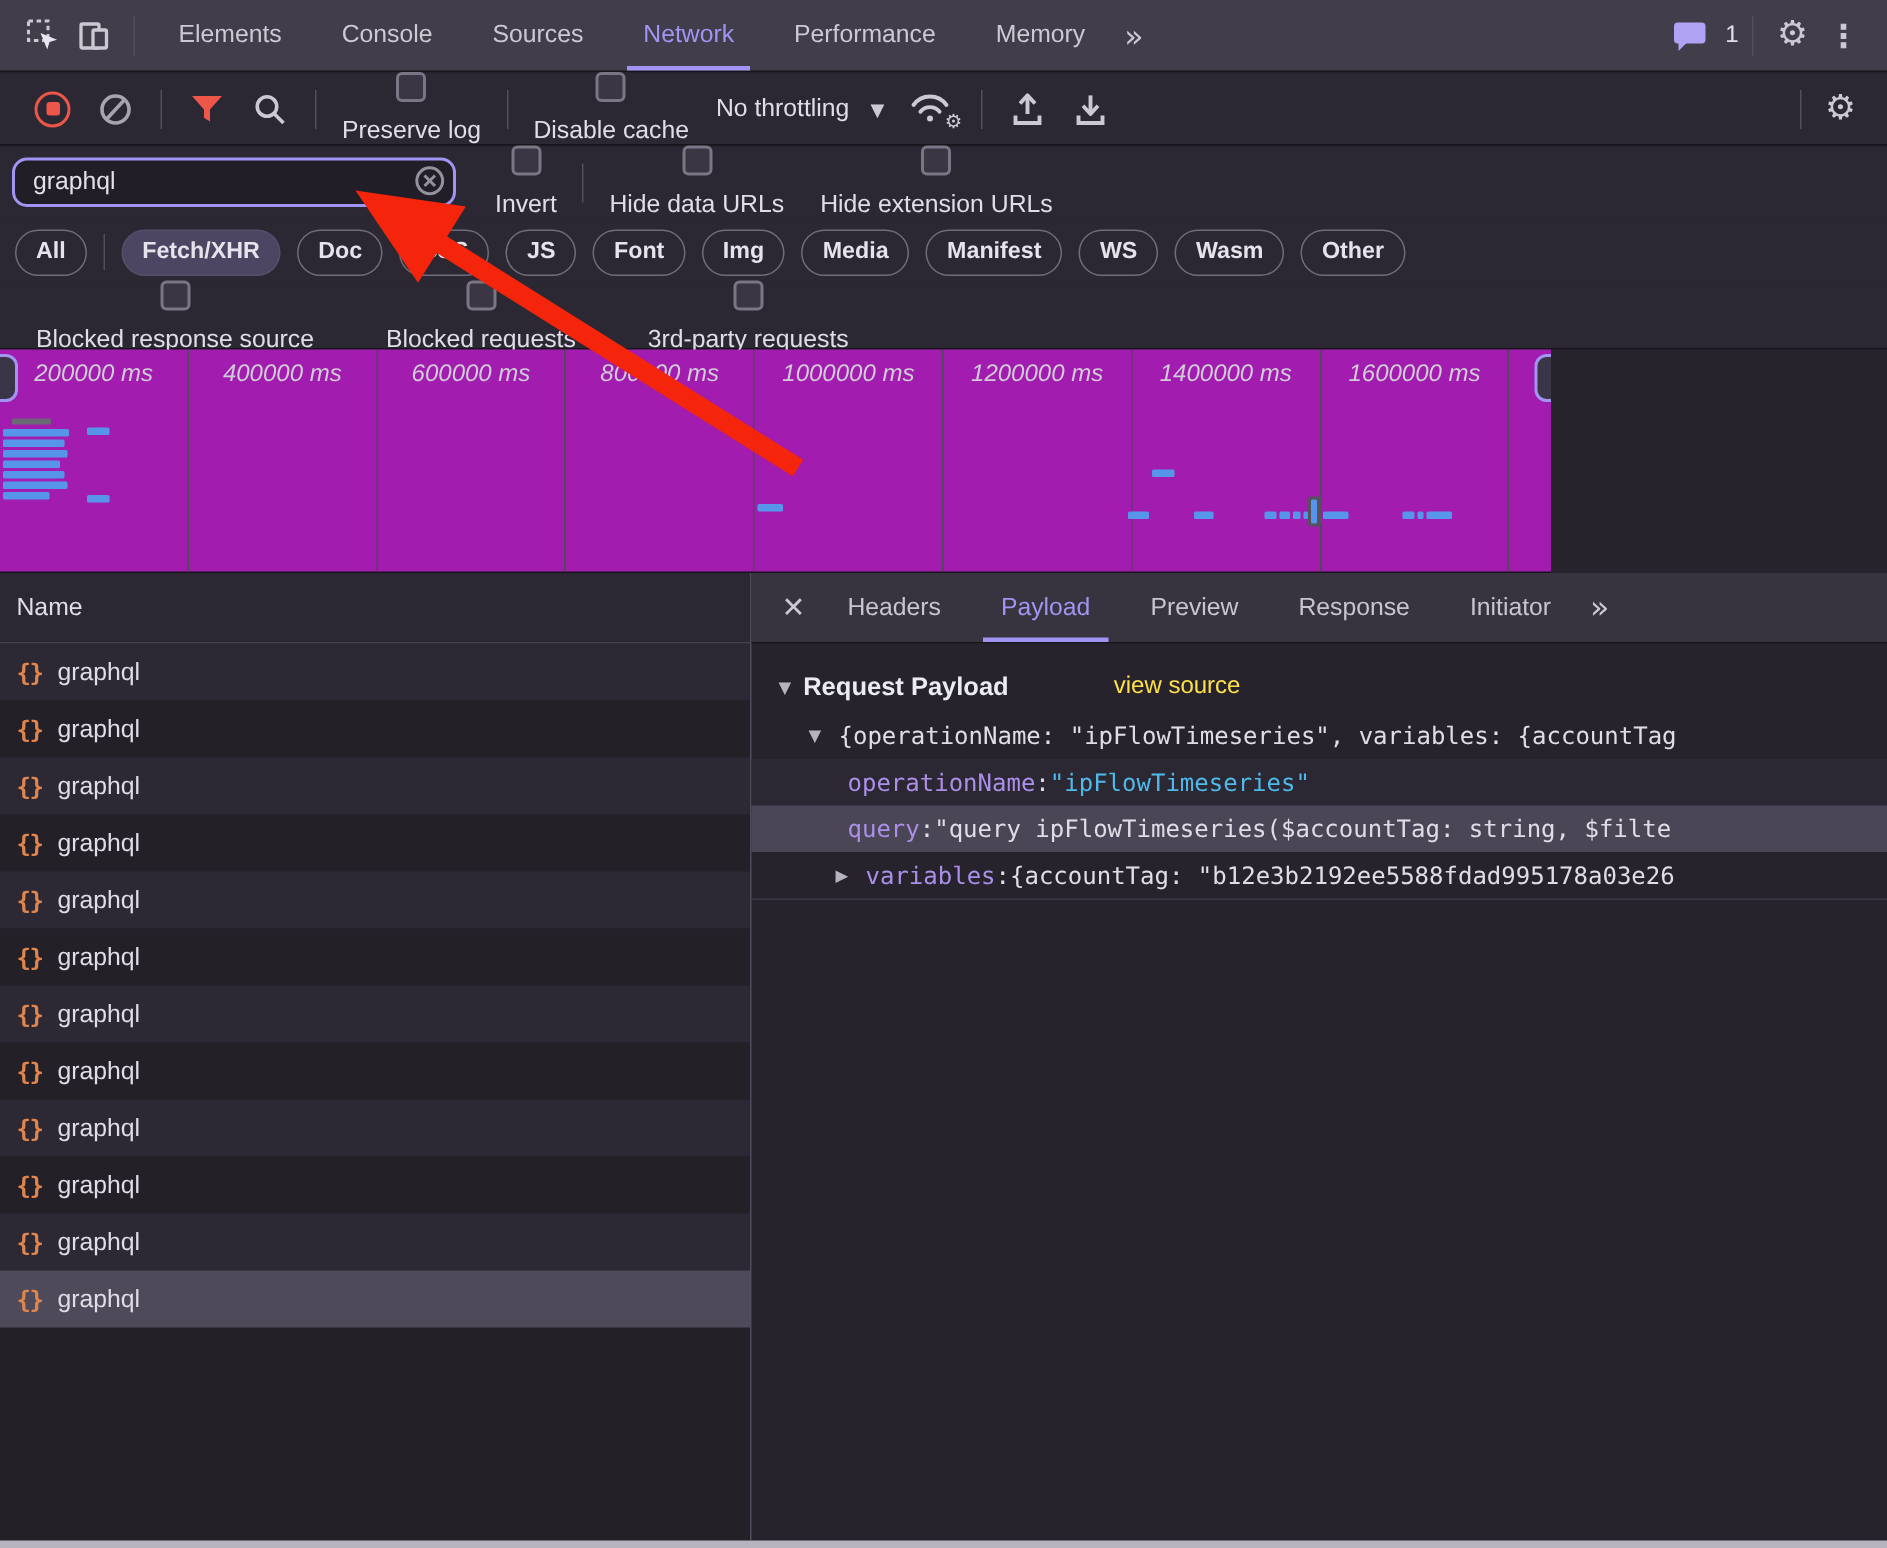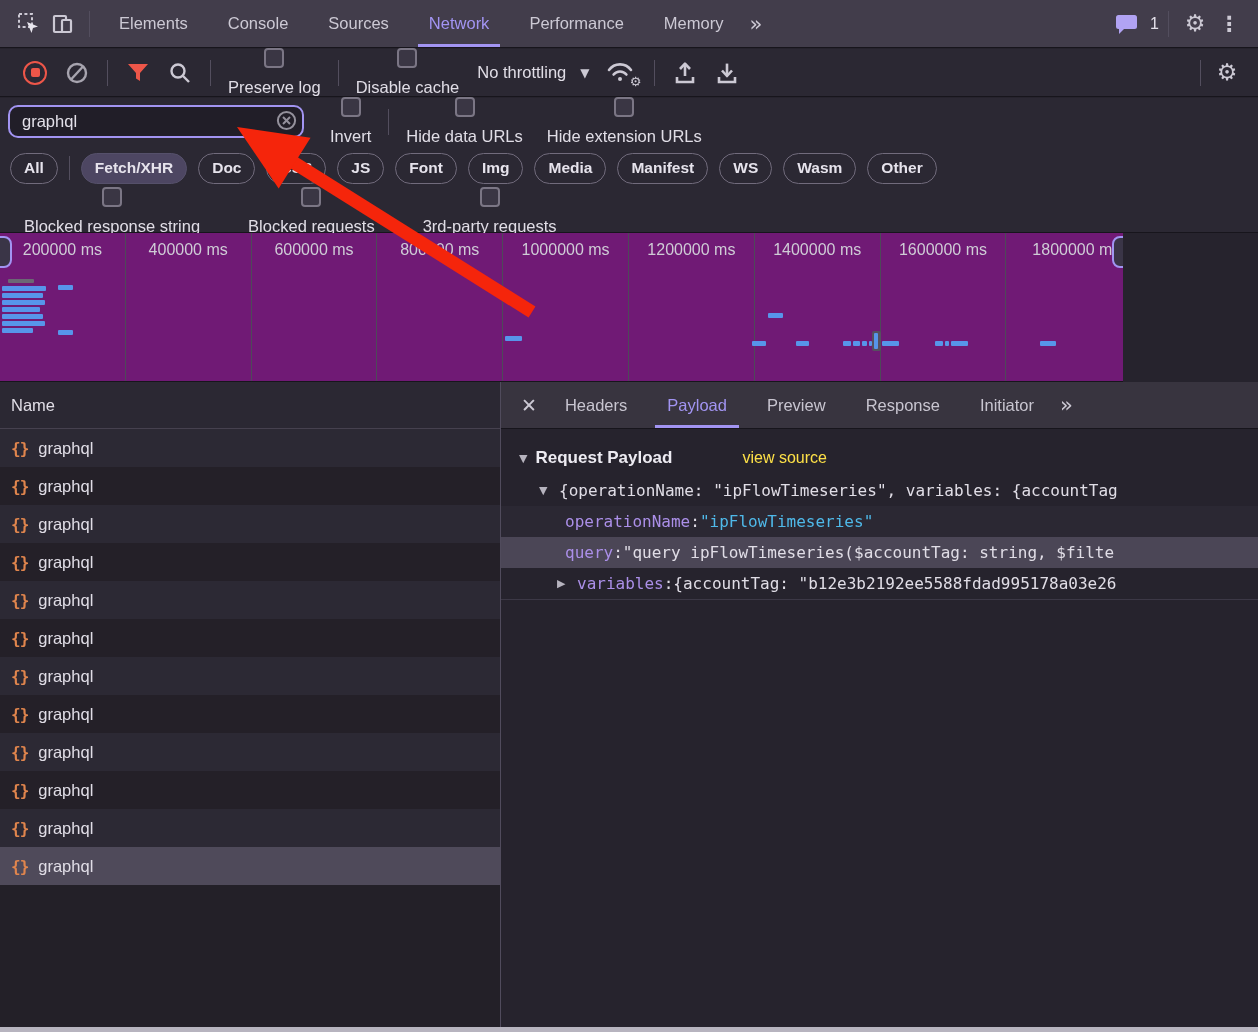--- a/index.html
+++ b/index.html
@@ -41,22 +41,22 @@
   .chiprow{position:absolute;top:145px;left:0;width:1258px;height:46px;background:#2b2833;
            display:flex;align-items:center;padding:0 10px;box-sizing:border-box;gap:11px;}
   .chip{height:29px;border-radius:16px;border:1.5px solid #716b7c;padding:0 13px;display:flex;align-items:center;
         font-size:15.5px;font-weight:bold;color:#e6e3ec;white-space:nowrap;background:transparent;}
   .chip.active{background:#4d4662;border-color:#55506a;}
   .vd-chip{width:1px;height:24px;background:#534e5e;}
   
   .blockrow{position:absolute;top:191px;left:0;width:1258px;height:42px;background:#2b2833;
             display:flex;align-items:center;padding:0 16px;box-sizing:border-box;gap:32px;border-bottom:1px solid #17151c;}
   
-  .timeline{position:absolute;top:233px;left:0;width:1123px;height:148px;background:#701a75;
-            border-bottom:1px solid #17151c;overflow:hidden;}
+  .timeline{position:absolute;top:233px;left:0;width:1034px;height:148px;background:#a21caf;
+            border-bottom:1px solid #17151c;overflow:hidden;font-style:italic;}
   .tl-col{position:absolute;top:0;height:148px;border-right:1px solid #4e4959;box-sizing:border-box;
           text-align:center;font-size:16px;color:#cfccd6;padding-top:8px;}
   .bar{position:absolute;background:var(--blue,#5795ea);border-radius:1px;}
   .bar.gray{background:#6b6874;}
   .bar.marker-box{background:#56505f;border-radius:2px;}
   .bar.marker-line{background:var(--blue,#5795ea);}
   .grip{position:absolute;width:16px;height:28px;border:2px solid var(--accent,#9a8cf0);border-radius:8px;background:#3a3547;}
   
   .content{position:absolute;top:382px;left:0;width:1258px;height:645px;display:flex;}
   .leftpane{width:500px;flex:0 0 auto;background:#232028;display:flex;flex-direction:column;}
@@ -235,21 +235,21 @@
       <span class="chip">Media</span>
       <span class="chip">Manifest</span>
       <span class="chip">WS</span>
       <span class="chip">Wasm</span>
       <span class="chip">Other</span>
     </div>
 
   <div class="blockrow" id="block-filters">
       <label class="cklabel">
         <span class="cb"></span>
-        <span>Blocked response string</span>
+        <span>Blocked response source</span>
       </label>
       <label class="cklabel">
         <span class="cb"></span>
         <span>Blocked requests</span>
       </label>
       <label class="cklabel">
         <span class="cb"></span>
         <span>3rd-party requests</span>
       </label>
     </div>

